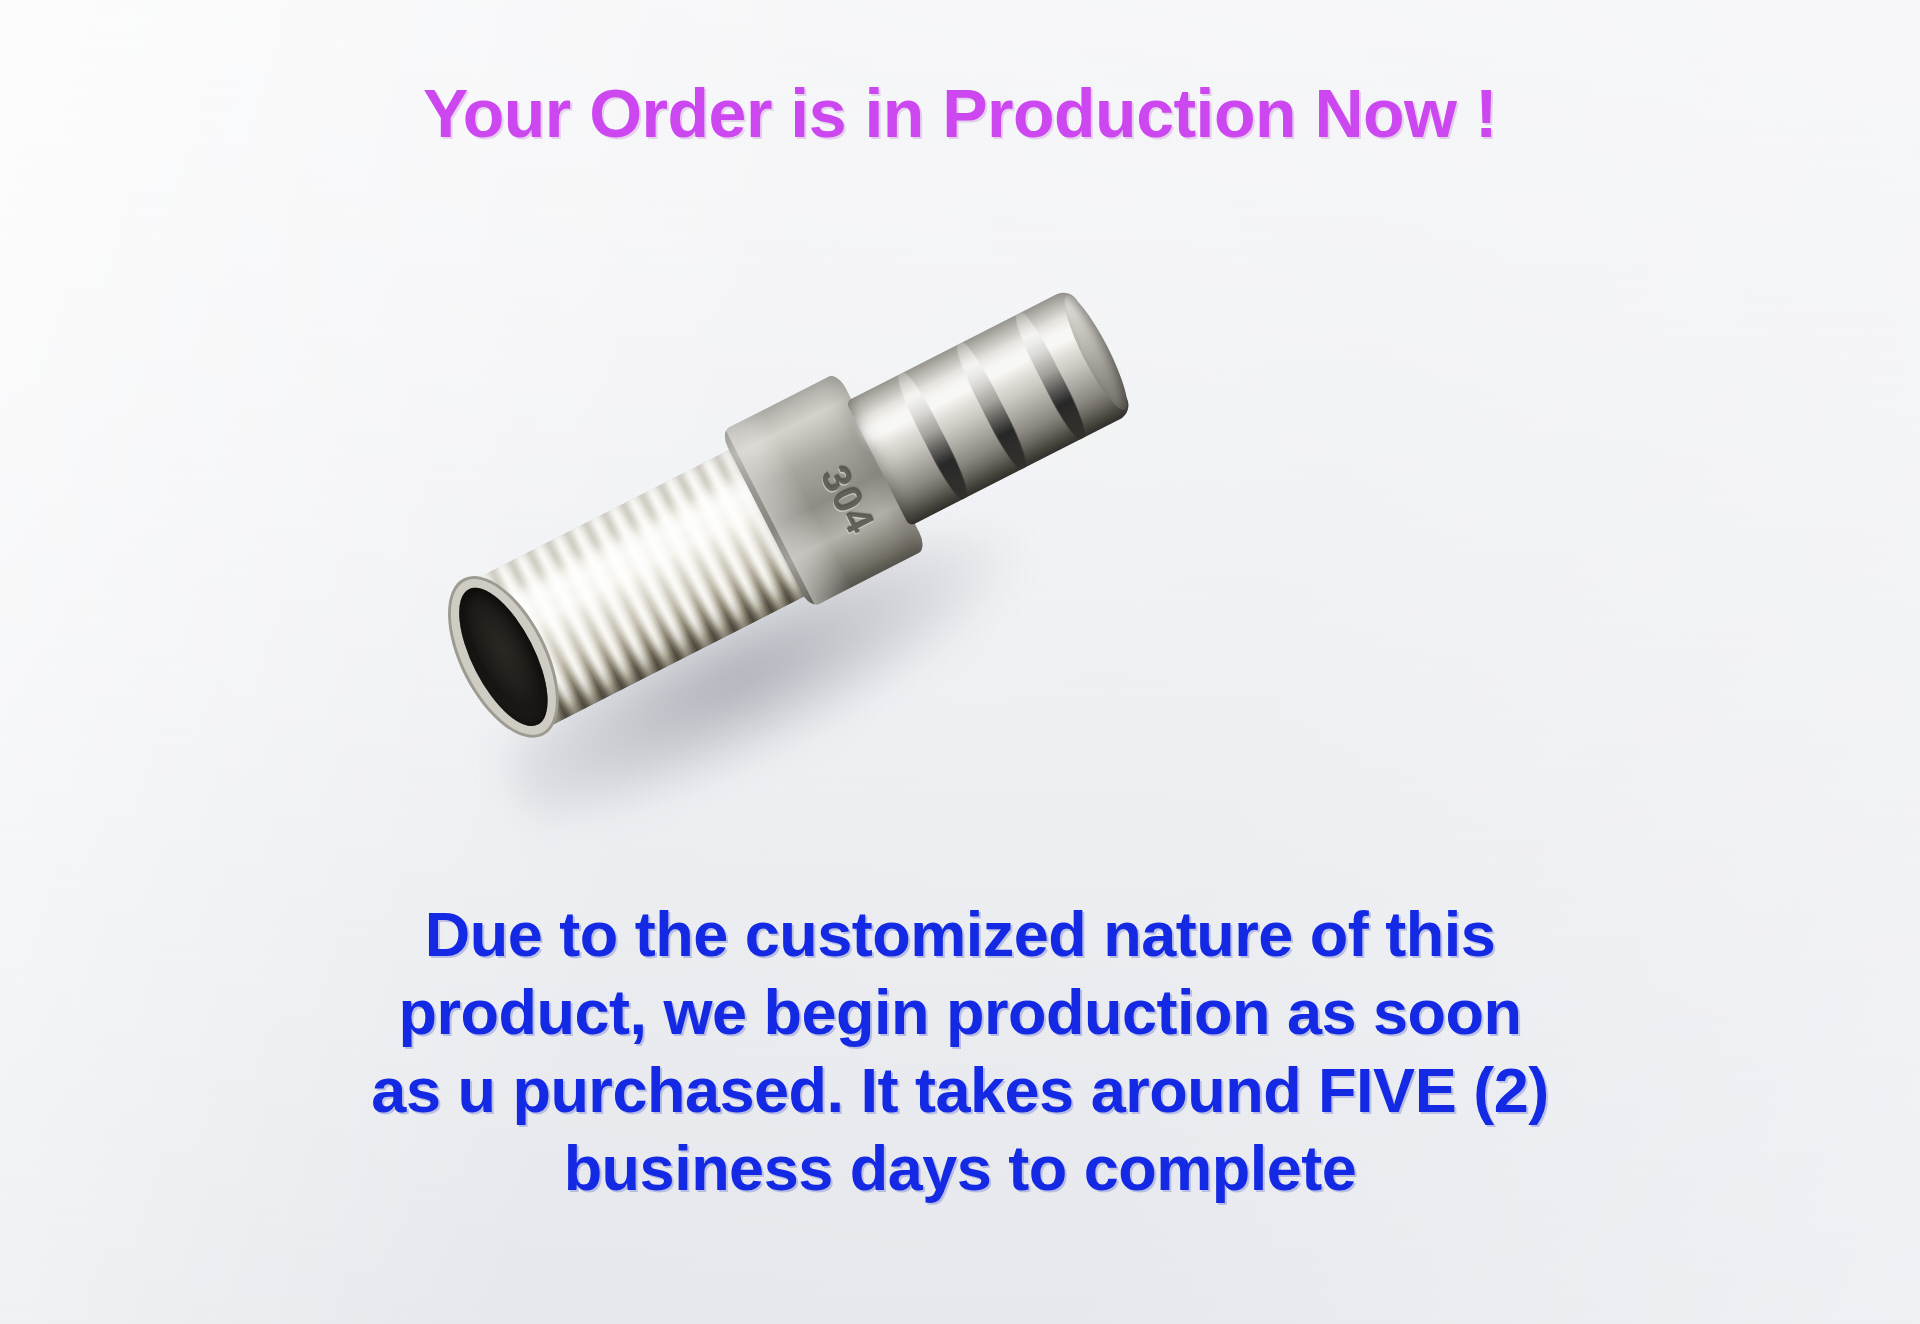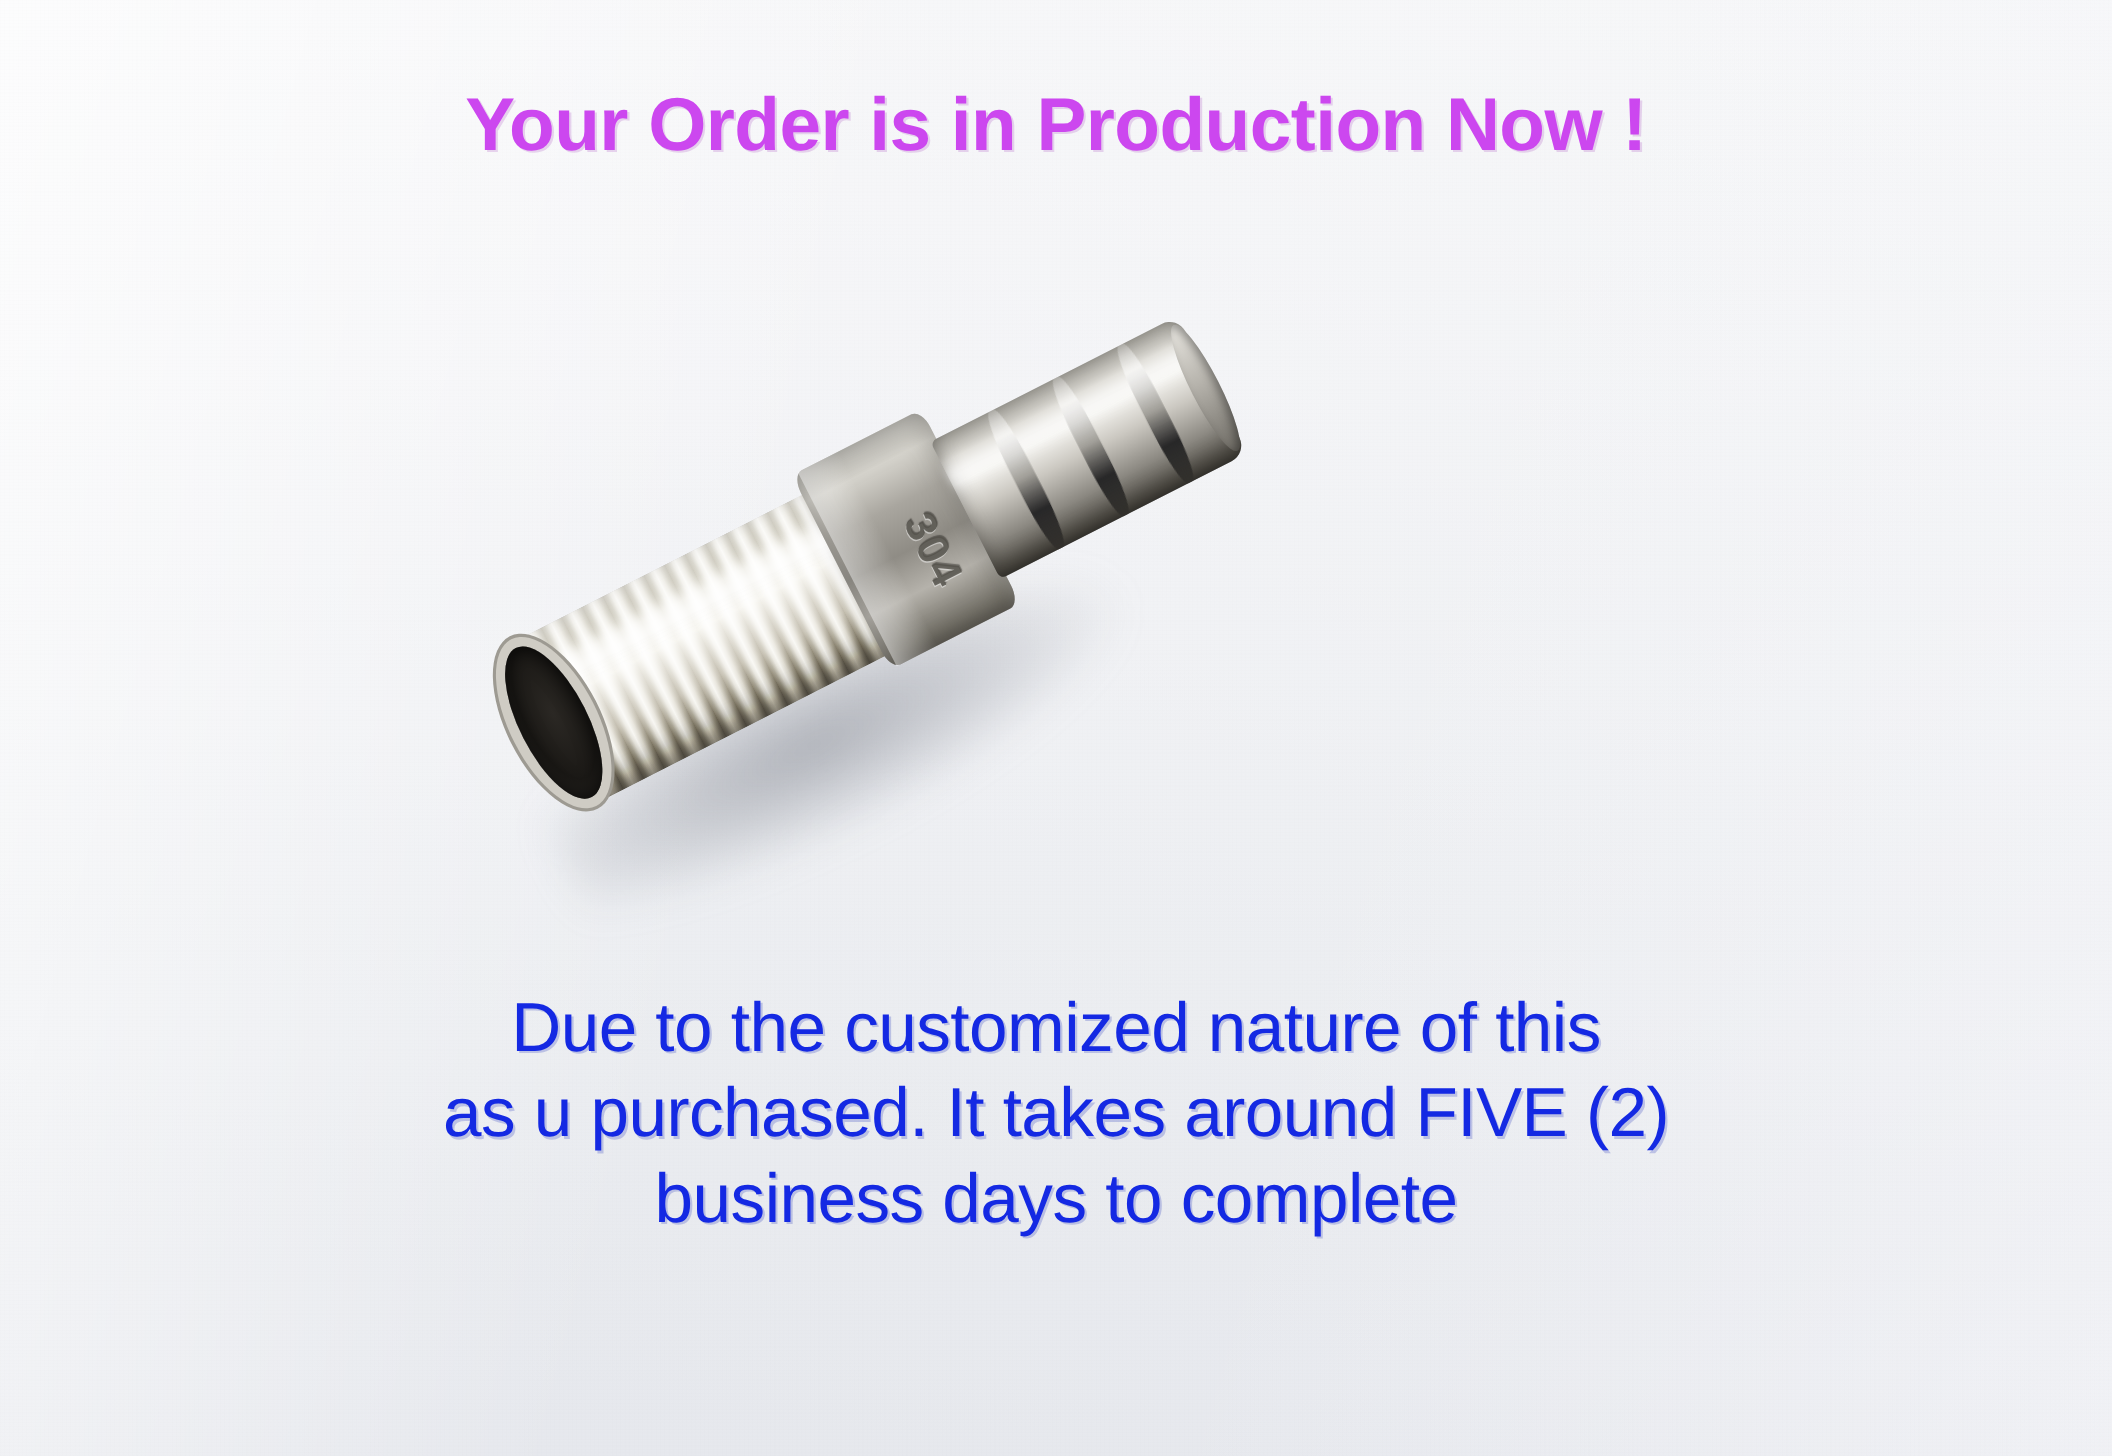--- a/index.html
+++ b/index.html
@@ -217,21 +217,21 @@
 
   
   .body-copy {
     position: absolute;
     left: 0;
     top: 895px;
     width: 100%;
     text-align: center;
     color: #1429e3;
     font-size: 63px;
-    font-weight: normal;
+    font-weight: bold;
     line-height: 78px;
     letter-spacing: -0.5px;
     text-shadow: 2px 2px 0 rgba(20,35,180,0.22);
     z-index: 6;
   }
   .body-copy .line {
     display: block;
     white-space: nowrap;
   }
 </style>
@@ -265,17 +265,18 @@
           <div class="barb-ring r3"></div>
           <div class="barb-tip"></div>
         </div>
 
       </div>
     </div>
   </div>
 
   <div class="body-copy">
     <span class="line">Due to the customized nature of this</span>
+    <span class="line">product, we begin production as soon</span>
     <span class="line">as u purchased. It takes around FIVE (2)</span>
     <span class="line">business days to complete</span>
   </div>
 
 </div>
 
 </body></html>

